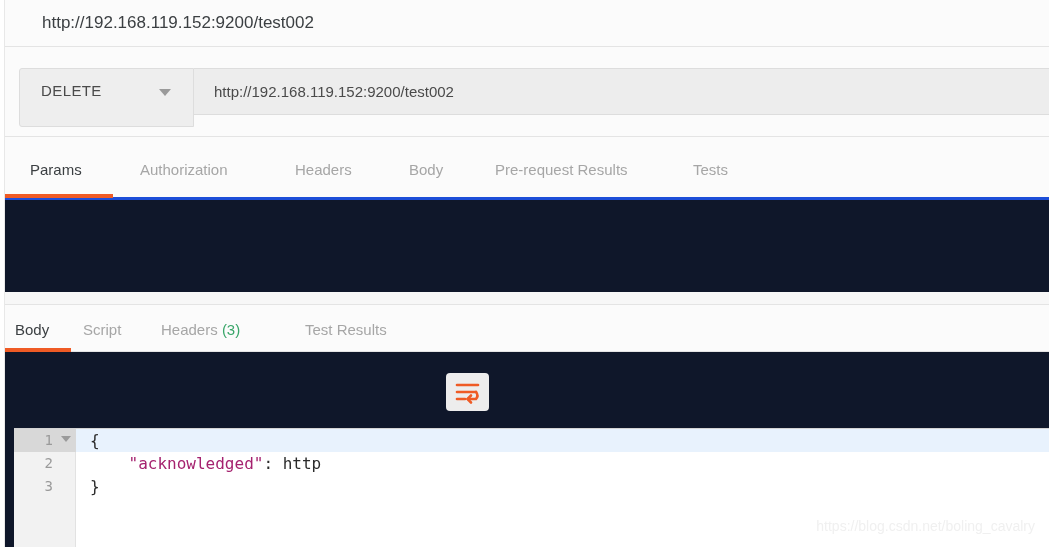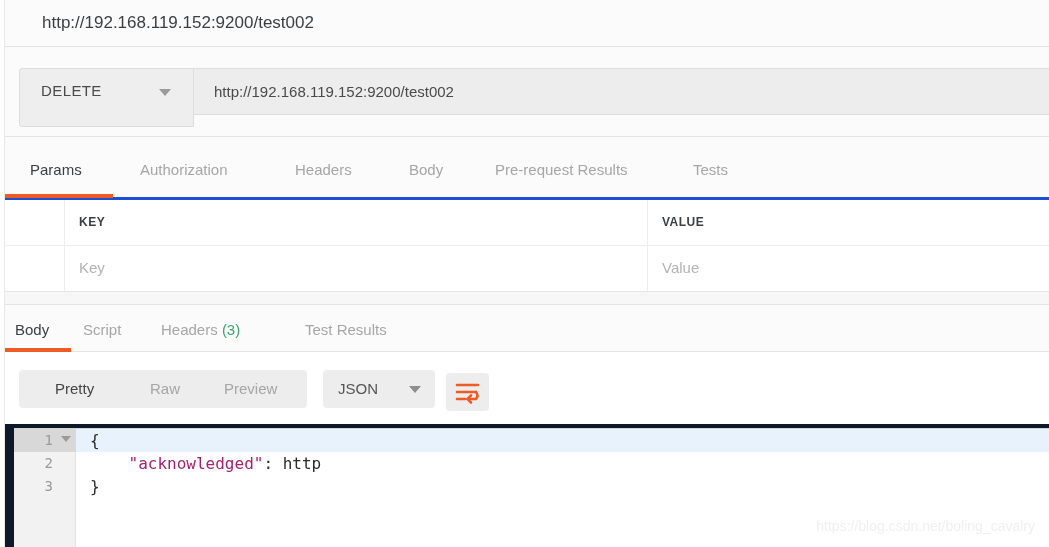--- a/index.html
+++ b/index.html
@@ -360,61 +360,30 @@
   <div class="req-tabs">
     <div class="req-tab active" style="left:25px">Params</div>
     <div class="req-tab" style="left:135px">Authorization</div>
     <div class="req-tab" style="left:290px">Headers</div>
     <div class="req-tab" style="left:404px">Body</div>
     <div class="req-tab" style="left:490px">Pre-request Results</div>
     <div class="req-tab" style="left:688px">Tests</div>
     <div class="tab-underline req-underline"></div>
   </div>
 
-  <div class="params-table">
-    <div class="tbl-row header">
-      <div class="cell-check"></div>
-      <div class="cell-key">
-        <span class="th-text">KEY</span>
-      </div>
-      <div class="cell-value">
-        <span class="th-text">VALUE</span>
-      </div>
-    </div>
-    <div class="tbl-row input">
-      <div class="cell-check"></div>
-      <div class="cell-key">
-        <span class="ph-text">Key</span>
-      </div>
-      <div class="cell-value">
-        <span class="ph-text">Value</span>
-      </div>
-    </div>
-  </div>
   <div class="table-bottom-bg"></div>
 
   <div class="res-tabs">
     <div class="res-tab active" style="left:10px">Body</div>
     <div class="res-tab" style="left:78px">Script</div>
     <div class="res-tab" style="left:156px"><span>Headers</span> <span class="hdr-count">(3)</span></div>
     <div class="res-tab" style="left:300px">Test Results</div>
     <div class="tab-underline res-underline"></div>
   </div>
 
-  <div class="res-toolbar">
-    <div class="seg-group" style="width:288px">
-      <span class="seg-btn active" style="left:36px">Pretty</span>
-      <span class="seg-btn" style="left:131px">Raw</span>
-      <span class="seg-btn" style="left:205px">Preview</span>
-    </div>
-    <div class="fmt-select">
-      <span class="fmt-label">JSON</span>
-      <span class="caret"></span>
-    </div>
-  </div>
 
   <div class="wrap-btn">
     <svg width="43" height="38" viewBox="0 0 43 38">
       <g stroke="#ef5b25" stroke-width="2.6" stroke-linecap="round" fill="none">
         <line x1="11" y1="12" x2="32" y2="12"></line>
         <line x1="11" y1="19" x2="30" y2="19"></line>
         <line x1="11" y1="26" x2="19" y2="26"></line>
         <path d="M30 19 a5.5 5.5 0 0 1 0 7 h-8"></path>
         <path d="M25 22.5 L21.5 26 L25 29.5"></path>
       </g>

